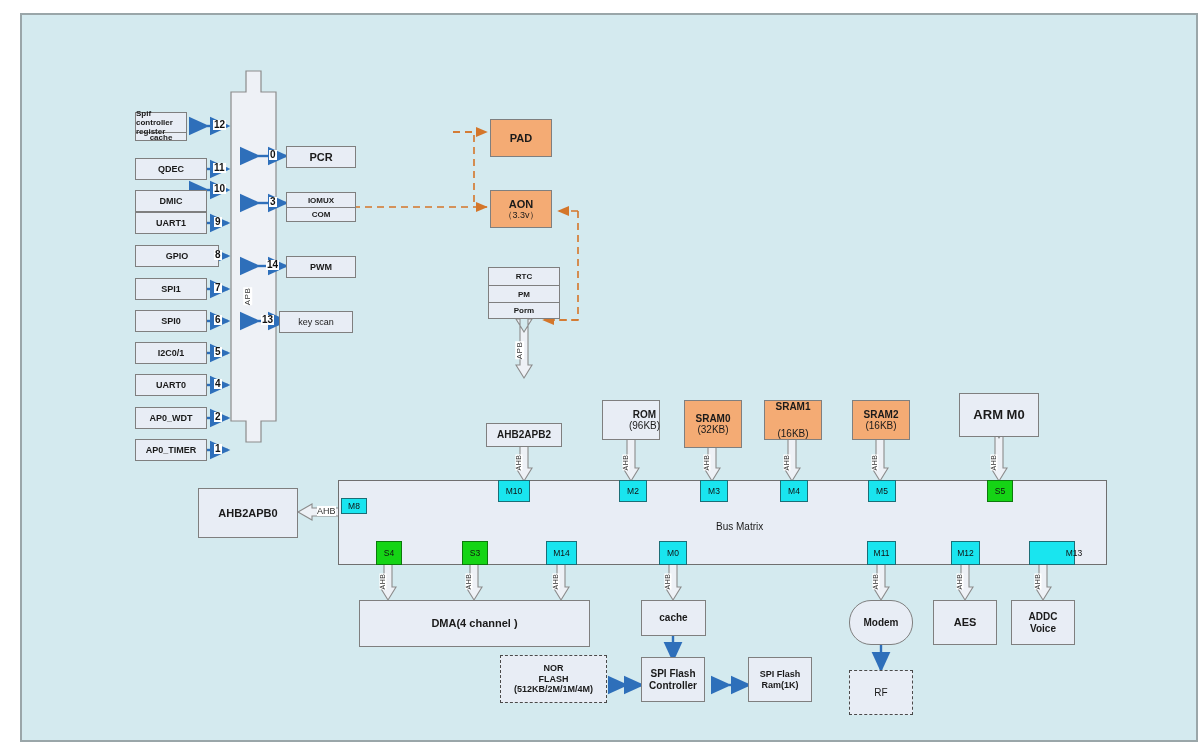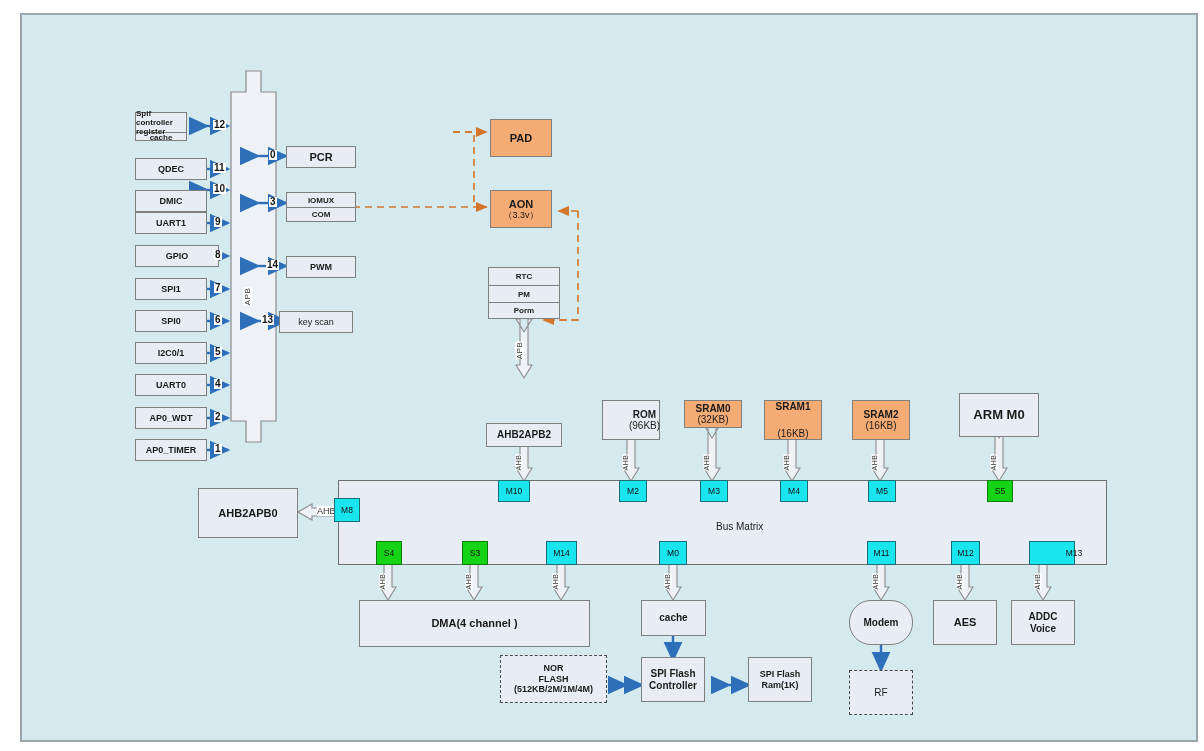--- a/index.html
+++ b/index.html
@@ -188,21 +188,21 @@
 
   <div class="box" style="left:176px;top:473px;width:100px;height:50px;font-size:11px;">AHB2APB0</div>
   <div class="hlabel" style="left:295px;top:491px;font-size:9px;">AHB</div>
 
   <div class="box" style="left:580px;top:385px;width:58px;height:40px;flex-direction:column;font-size:10px;padding-left:27px;">
     <span>ROM</span>
     <span style="font-weight:normal;">(96KB)</span>
   </div>
   <div class="vlabel" style="left:596px;top:444px;font-size:7px;">AHB</div>
 
-  <div class="box orange" style="left:662px;top:385px;width:58px;height:28px;flex-direction:column;font-size:10px;">
+  <div class="box orange" style="left:662px;top:385px;width:58px;height:48px;flex-direction:column;font-size:10px;">
     <span>SRAM0</span>
     <span style="font-weight:normal;">(32KB)</span>
   </div>
   <div class="vlabel" style="left:677px;top:444px;font-size:7px;">AHB</div>
 
   <div class="box orange" style="left:742px;top:385px;width:58px;height:40px;flex-direction:column;font-size:10px;gap:16px;">
     <span>SRAM1</span>
     <span style="font-weight:normal;">(16KB)</span>
   </div>
   <div class="vlabel" style="left:757px;top:444px;font-size:7px;">AHB</div>
@@ -212,21 +212,21 @@
     <span style="font-weight:normal;">(16KB)</span>
   </div>
   <div class="vlabel" style="left:845px;top:444px;font-size:7px;">AHB</div>
 
   <div class="box" style="left:937px;top:378px;width:80px;height:44px;font-size:13px;">ARM M0</div>
   <div class="vlabel" style="left:964px;top:444px;font-size:7px;">AHB</div>
 
   <div id="busmatrix" style="left:316px;top:465px;width:769px;height:85px;"></div>
   <div id="bmlabel" style="left:694px;top:506px;">Bus Matrix</div>
 
-  <div class="port" style="left:312px;top:483px;width:26px;height:24px;">M8</div>
+  <div class="port" style="left:319px;top:483px;width:26px;height:16px;">M8</div>
   <div class="port" style="left:476px;top:465px;width:32px;height:22px;">M10</div>
   <div class="port" style="left:597px;top:465px;width:28px;height:22px;">M2</div>
   <div class="port" style="left:678px;top:465px;width:28px;height:22px;">M3</div>
   <div class="port" style="left:758px;top:465px;width:28px;height:22px;">M4</div>
   <div class="port" style="left:846px;top:465px;width:28px;height:22px;">M5</div>
   <div class="port green" style="left:965px;top:465px;width:26px;height:22px;">S5</div>
 
   <div class="port green" style="left:354px;top:526px;width:26px;height:24px;">S4</div>
   <div class="port green" style="left:440px;top:526px;width:26px;height:24px;">S3</div>
   <div class="port" style="left:524px;top:526px;width:31px;height:24px;">M14</div>

